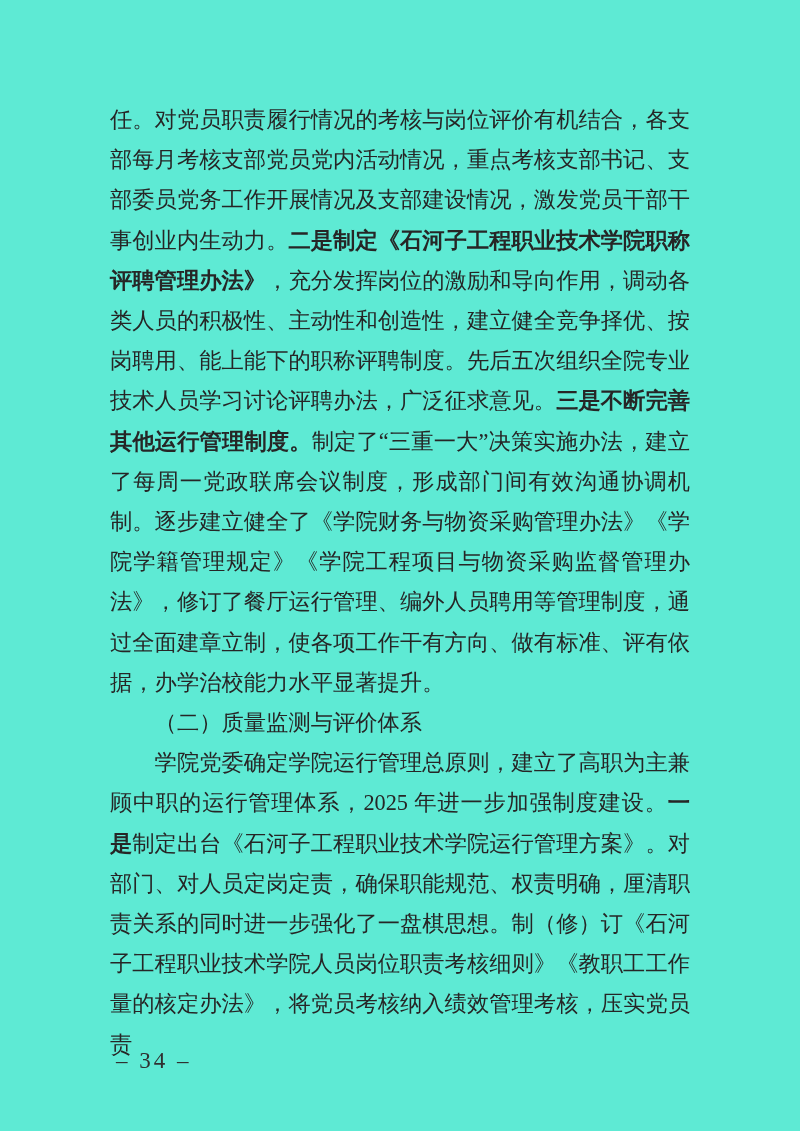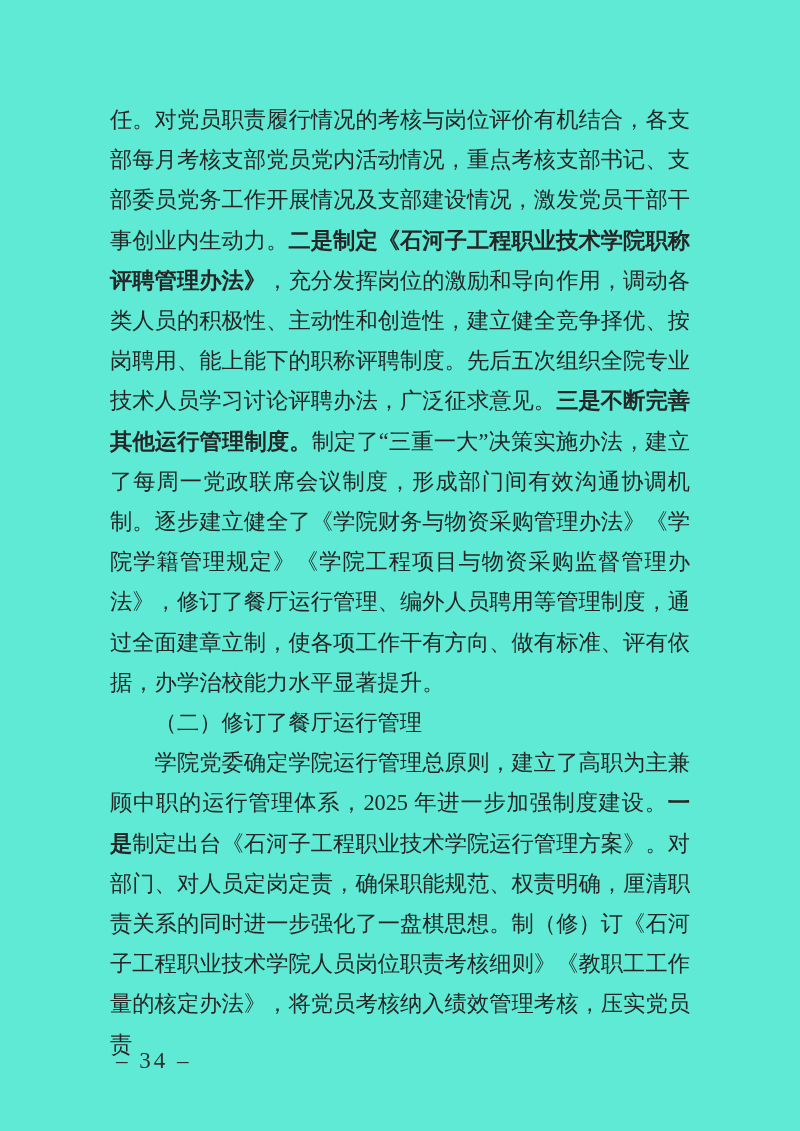--- a/index.html
+++ b/index.html
@@ -46,17 +46,17 @@
     letter-spacing: 3px;
     font-family: "Liberation Serif", serif;
   }
 </style>
 </head>
 <body>
 
 <div class="page">
   <div class="text-block">
       <p><span>任。对党员职责履行情况的考核与岗位评价有机结合，各支部每月考核支部党员党内活动情况，重点考核支部书记、支部委员党务工作开展情况及支部建设情况，激发党员干部干事创业内生动力。</span><span class="bold">二是制定《石河子工程职业技术学院职称评聘管理办法》</span><span>，充分发挥岗位的激励和导向作用，调动各类人员的积极性、主动性和创造性，建立健全竞争择优、按岗聘用、能上能下的职称评聘制度。先后五次组织全院专业技术人员学习讨论评聘办法，广泛征求意见。</span><span class="bold">三是不断完善其他运行管理制度。</span><span>制定了“三重一大”决策实施办法，建立了每周一党政联席会议制度，形成部门间有效沟通协调机制。逐步建立健全了《学院财务与物资采购管理办法》《学院学籍管理规定》《学院工程项目与物资采购监督管理办法》，修订了餐厅运行管理、编外人员聘用等管理制度，通过全面建章立制，使各项工作干有方向、做有标准、评有依据，办学治校能力水平显著提升。</span></p>
-      <p class="indent"><span>（二）修订了餐厅运行管理</span></p>
+      <p class="indent"><span>（二）质量监测与评价体系</span></p>
       <p class="indent"><span>学院党委确定学院运行管理总原则，建立了高职为主兼顾中职的运行管理体系，2025 年进一步加强制度建设。</span><span class="bold">一是</span><span>制定出台《石河子工程职业技术学院运行管理方案》。对部门、对人员定岗定责，确保职能规范、权责明确，厘清职责关系的同时进一步强化了一盘棋思想。制（修）订《石河子工程职业技术学院人员岗位职责考核细则》《教职工工作量的核定办法》，将党员考核纳入绩效管理考核，压实党员责</span></p>
     </div>
   <div class="page-number">– 34 –</div>
 </div>
 
 </body></html>

